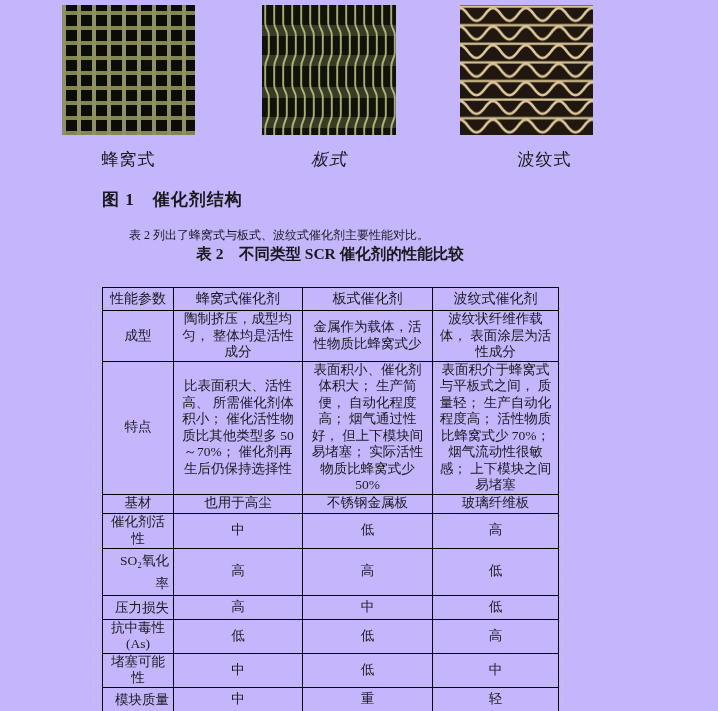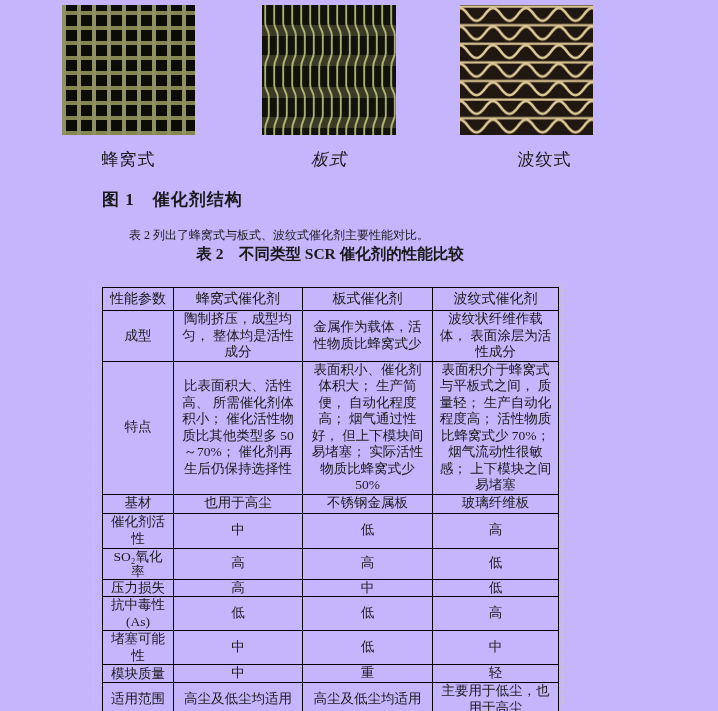--- a/index.html
+++ b/index.html
@@ -66,21 +66,21 @@
   tr.r-tedian    { height:118px; }
   tr.r-jicai     { height:19px; }
   tr.r-huoxing   { height:35px; }
   tr.r-so2       { height:17px; }
   tr.r-yali      { height:17px; }
   tr.r-kangdu    { height:34px; }
   tr.r-dusai     { height:34px;margin-left:24px; }
   tr.r-mokuai    { height:18px; }
   tr.r-naire     { height:18px; }
   tr.r-shiyong   { height:32px; }
-  tr.r-so2 th, tr.r-yali th, tr.r-mokuai th, tr.r-naire th { line-height:15px; }
+  tr.r-so2 th, tr.r-yali th, tr.r-mokuai th, tr.r-naire th { line-height:23px;text-align:right; }
 
   
   .boundary { position:absolute; width:0; border-left:1px dashed #c8c8c8; }
   .boundary-left  { left:93px;  top:284px; height:420px; }
   .boundary-right { left:562px; top:284px; height:420px; }
 </style>
 </head>
 <body>
 
 <div class="page">

